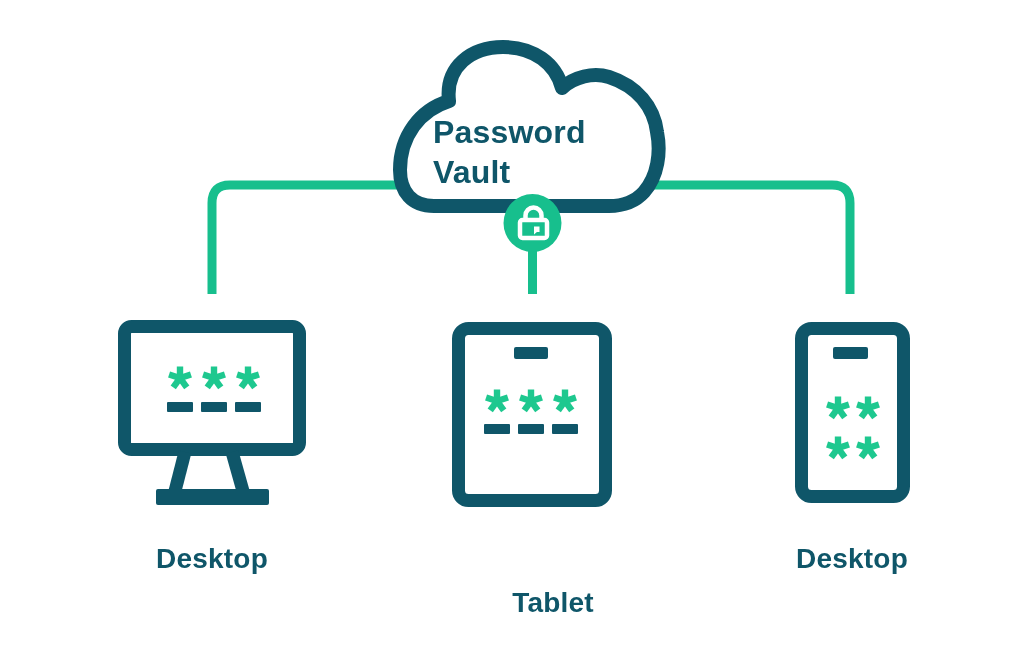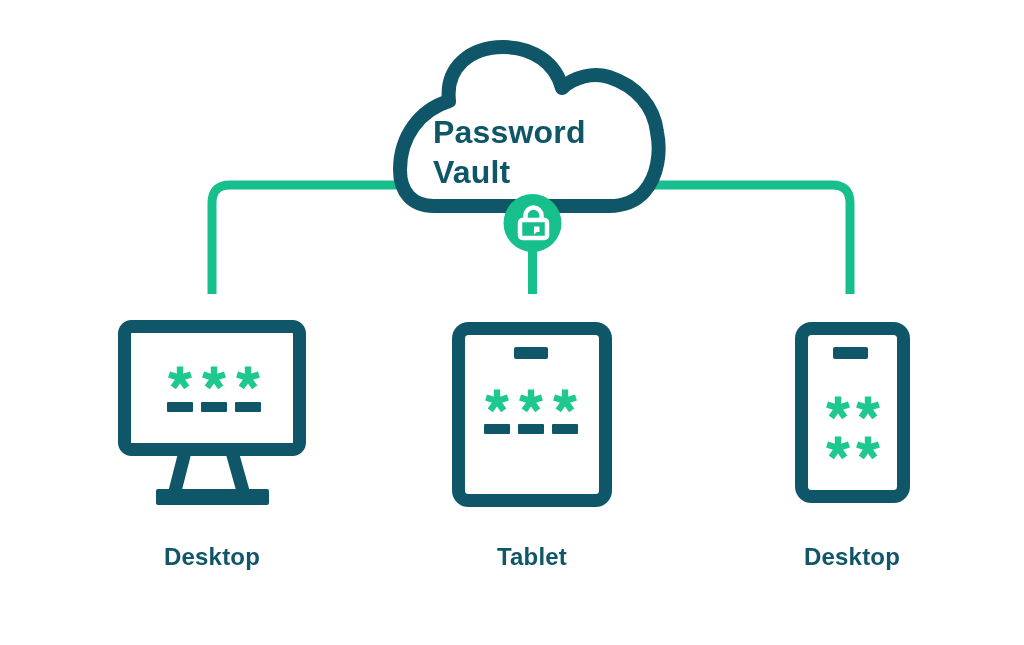--- a/index.html
+++ b/index.html
@@ -27,25 +27,25 @@
   .stand-leg{stroke:var(--teal);stroke-width:13;fill:none;}
   .cloud-title{
     position:absolute;left:433px;top:112px;width:200px;
     color:var(--teal);
     font-size:32px;font-weight:bold;line-height:40px;
     letter-spacing:0.2px;
   }
   .device-label{
     position:absolute;top:543px;width:240px;
     text-align:center;color:var(--teal);
-    font-size:24px;font-weight:bold;
+    font-size:28px;font-weight:bold;
     letter-spacing:0.2px;
   }
   #label-desktop{left:92px;}
-  #label-tablet{left:412px;}
+  #label-tablet{left:433px;margin-top:44px;}
   #label-mobile{left:732px;}
 </style>
 </head>
 <body>
 
 <div class="canvas">
 
   <svg width="1024" height="645" viewBox="0 0 1024 645">
     <defs>
       <g id="asterisk">

